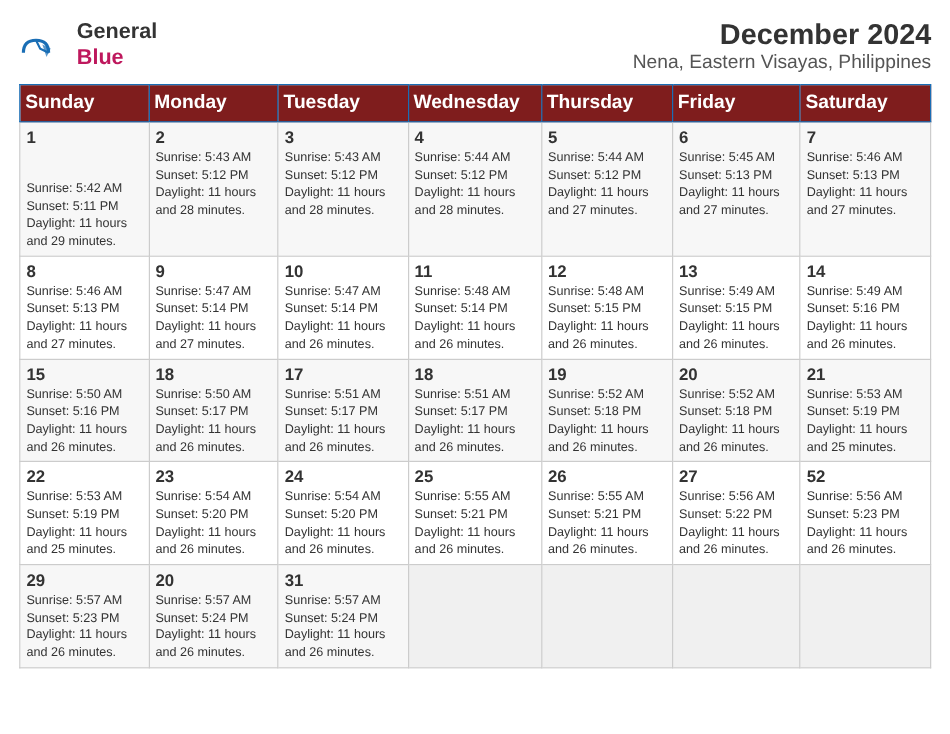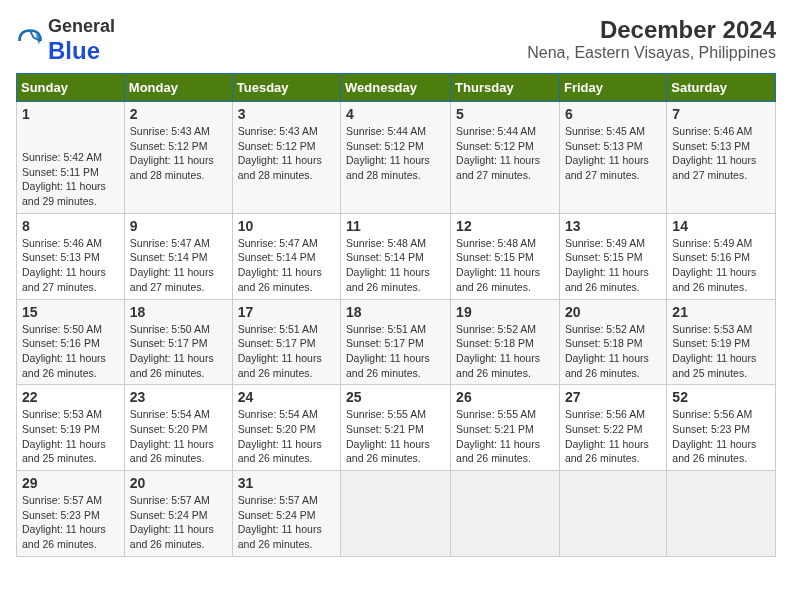--- a/index.html
+++ b/index.html
@@ -11,22 +11,22 @@
       padding: 16px;
     }
     .header {
       display: flex;
       justify-content: space-between;
       align-items: flex-start;
       margin-bottom: 8px;
     }
     .logo {
       display: flex;
-      align-items: center;
-      gap: 4px;
+      align-items: flex-end;
+      gap: 20px;
     }
     .logo-icon {
       width: 28px;
       height: 28px;
     }
     .title-block {
       text-align: right;
     }
     .month-title {
       font-size: 24px;
@@ -36,25 +36,25 @@
     .subtitle {
       font-size: 16px;
       color: #555;
     }
     table {
       width: 100%;
       border-collapse: collapse;
       font-size: 11px;
     }
     thead th {
-      background: #4d7c0f;
+      background: #7f1d1d;
       color: #fff;
       padding: 6px 4px;
       text-align: left;
-      font-size: 13px;
+      font-size: 16px;
       font-weight: bold;
       border: 1px solid #1a6eb5;
     }
     tbody td {
       border: 1px solid #ccc;
       padding: 4px 5px;
       vertical-align: top;
       width: 113px;
       min-height: 80px;
       background: #fff;
@@ -83,21 +83,21 @@
 
 <div class="header">
   <div class="logo">
     <svg class="logo-icon" viewBox="0 0 32 32">
       <path d="M4 16 Q4 4 16 4 Q28 4 28 16" fill="none" stroke="#1a6eb5" stroke-width="3"></path>
       <path d="M16 4 L20 12 L28 16" fill="none" stroke="#1a6eb5" stroke-width="2"></path>
       <polygon points="22,8 30,12 26,20" fill="#1a6eb5" opacity="0.7"></polygon>
     </svg>
     <div>
       <div style="font-size:18px;font-weight:bold;color:#333;">General</div>
-      <div style="font-size:24px;font-weight:bold;color:#1d4ed8;">Blue</div>
+      <div style="font-size:18px;font-weight:bold;color:#be185d;">Blue</div>
     </div>
   </div>
   <div class="title-block">
     <div class="month-title">December 2024</div>
     <div class="subtitle">Nena, Eastern Visayas, Philippines</div>
   </div>
 </div>
 
 <table>
   <thead>

